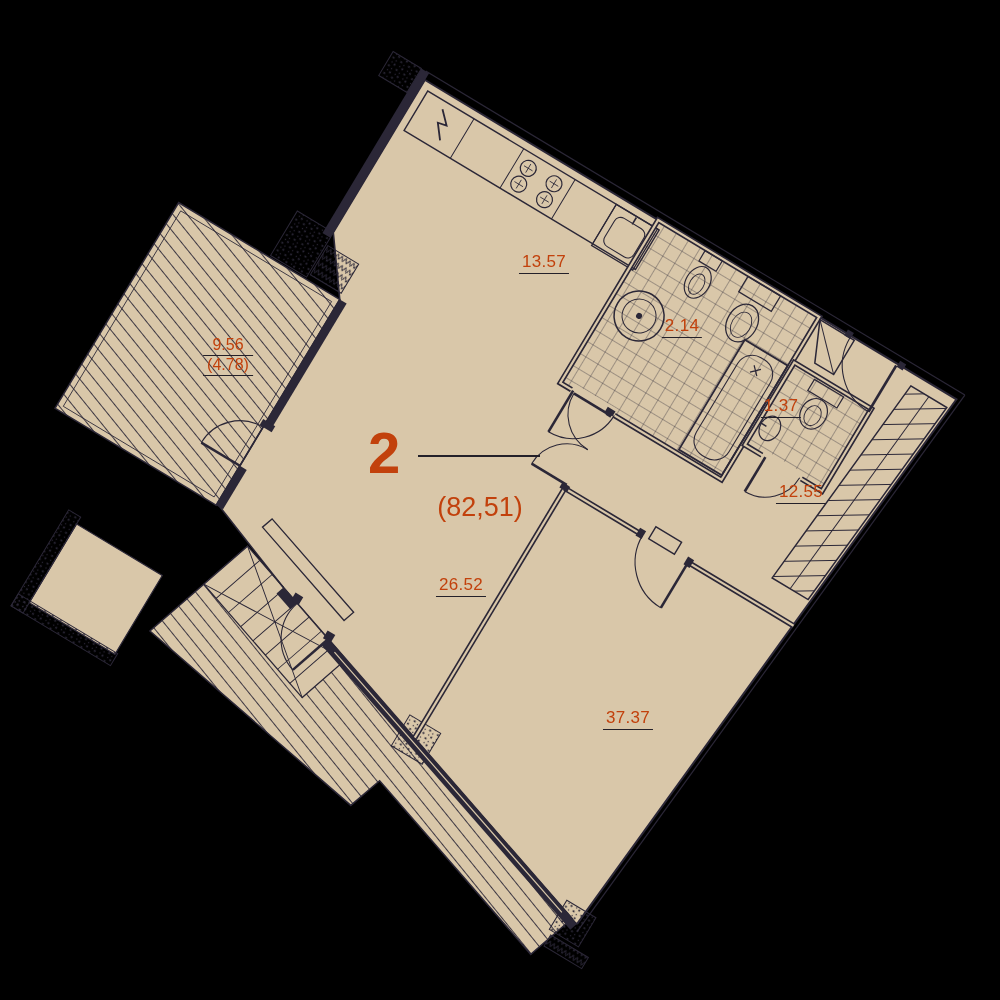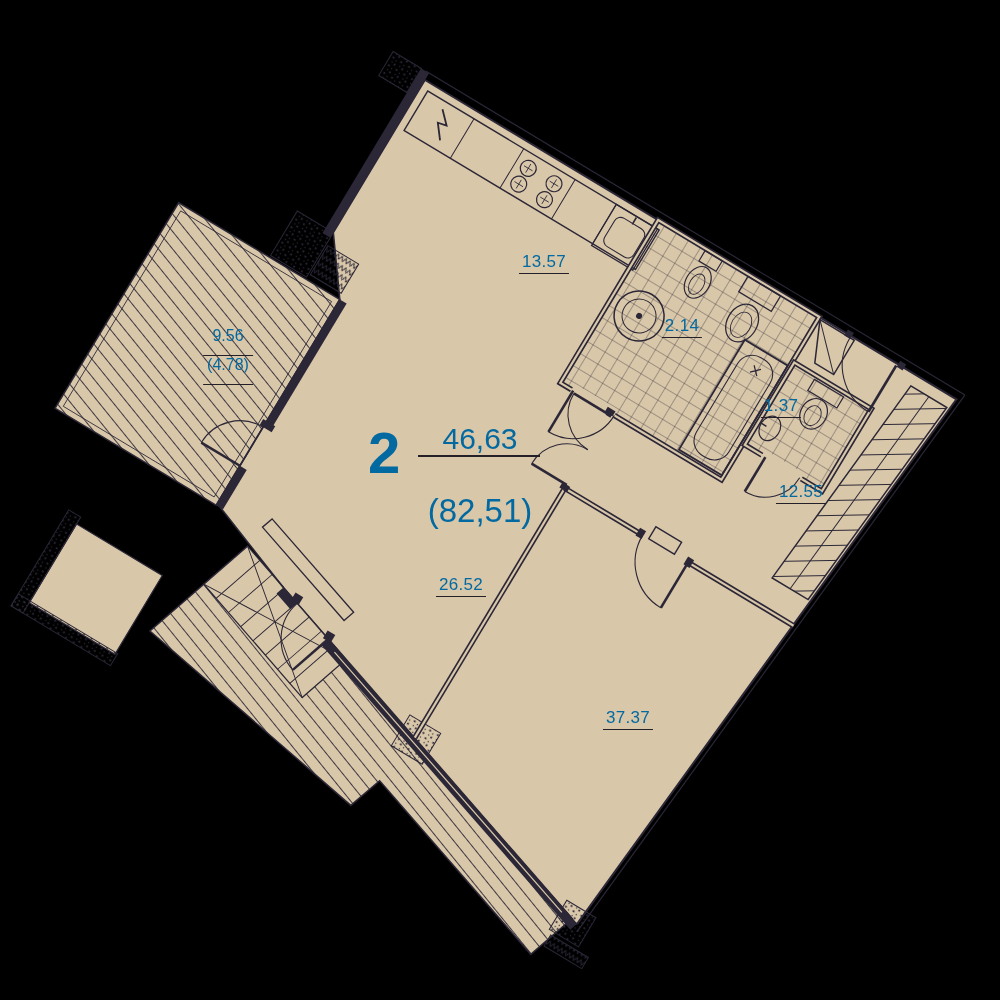--- a/index.html
+++ b/index.html
@@ -1,31 +1,31 @@
 <!DOCTYPE html>
 <html><head>
 <meta charset="utf-8">
 <style>
   html,body{margin:0;padding:0;background:#000;}
   #stage{position:relative;width:1000px;height:1000px;background:#000;overflow:hidden;
-         font-family:"Liberation Sans", sans-serif;color:#0369a1;}
+         font-family:"Liberation Sans", sans-serif;color:#c2410c;}
   #plan-svg{position:absolute;left:0;top:0;}
   .room-label{position:absolute;transform:translate(-50%,-50%);font-size:17px;
               letter-spacing:.3px;white-space:nowrap;}
   .room-label .u{display:inline-block;border-bottom:1.5px solid #232029;padding:0 3px 1px;}
   .terrace-label{position:absolute;transform:translate(-50%,-50%);text-align:center;font-size:16px;}
-  .terrace-label .u{display:block;border-bottom:1.5px solid #232029;padding:0 4px 10px;margin:0 auto;}
+  .terrace-label .u{display:block;border-bottom:1.5px solid #232029;padding:0 4px 1px;margin:0 auto;}
   #summary{position:absolute;left:370px;top:408px;width:170px;height:120px;}
   #rooms-count{position:absolute;left:-2px;top:16px;font-size:58px;font-weight:bold;line-height:1;}
   .frac{position:absolute;left:50px;width:120px;text-align:center;font-size:30px;}
   #area-living{top:14px;}
   #area-total{top:50px;}
   #frac-bar{position:absolute;left:48px;top:47px;width:122px;height:0;
             border-top:2px solid #232029;}
-  #area-summer{position:absolute;left:40px;top:84px;width:140px;text-align:center;font-size:33px;}
+  #area-summer{position:absolute;left:40px;top:84px;width:140px;text-align:center;font-size:27px;}
 </style>
 </head>
 <body>
 
 <div id="stage">
 
 <svg id="plan-svg" width="1000" height="1000" viewBox="0 0 1000 1000">
   <defs>
     <pattern id="deck" width="11" height="11" patternUnits="userSpaceOnUse" patternTransform="rotate(20)">
       <line x1="0" y1="5.5" x2="11" y2="5.5" stroke="#2b2737" stroke-width="0.9"></line>
@@ -219,18 +219,17 @@
 <div class="room-label" style="left:801px;top:493px"><span class="u">12.55</span></div>
 <div class="room-label" style="left:461px;top:586px"><span class="u">26.52</span></div>
 <div class="room-label" style="left:628px;top:719px"><span class="u">37.37</span></div>
 <div class="terrace-label" style="left:228px;top:356px">
   <span class="u">9.56</span>
   <span class="u">(4.78)</span>
 </div>
 
 <div id="summary">
   <div id="rooms-count">2</div>
-  <div class="frac" id="area-living">46,63</div>
   <div id="frac-bar"></div>
   <div id="area-summer">(82,51)</div>
 </div>
 
 </div>
 
 </body></html>

